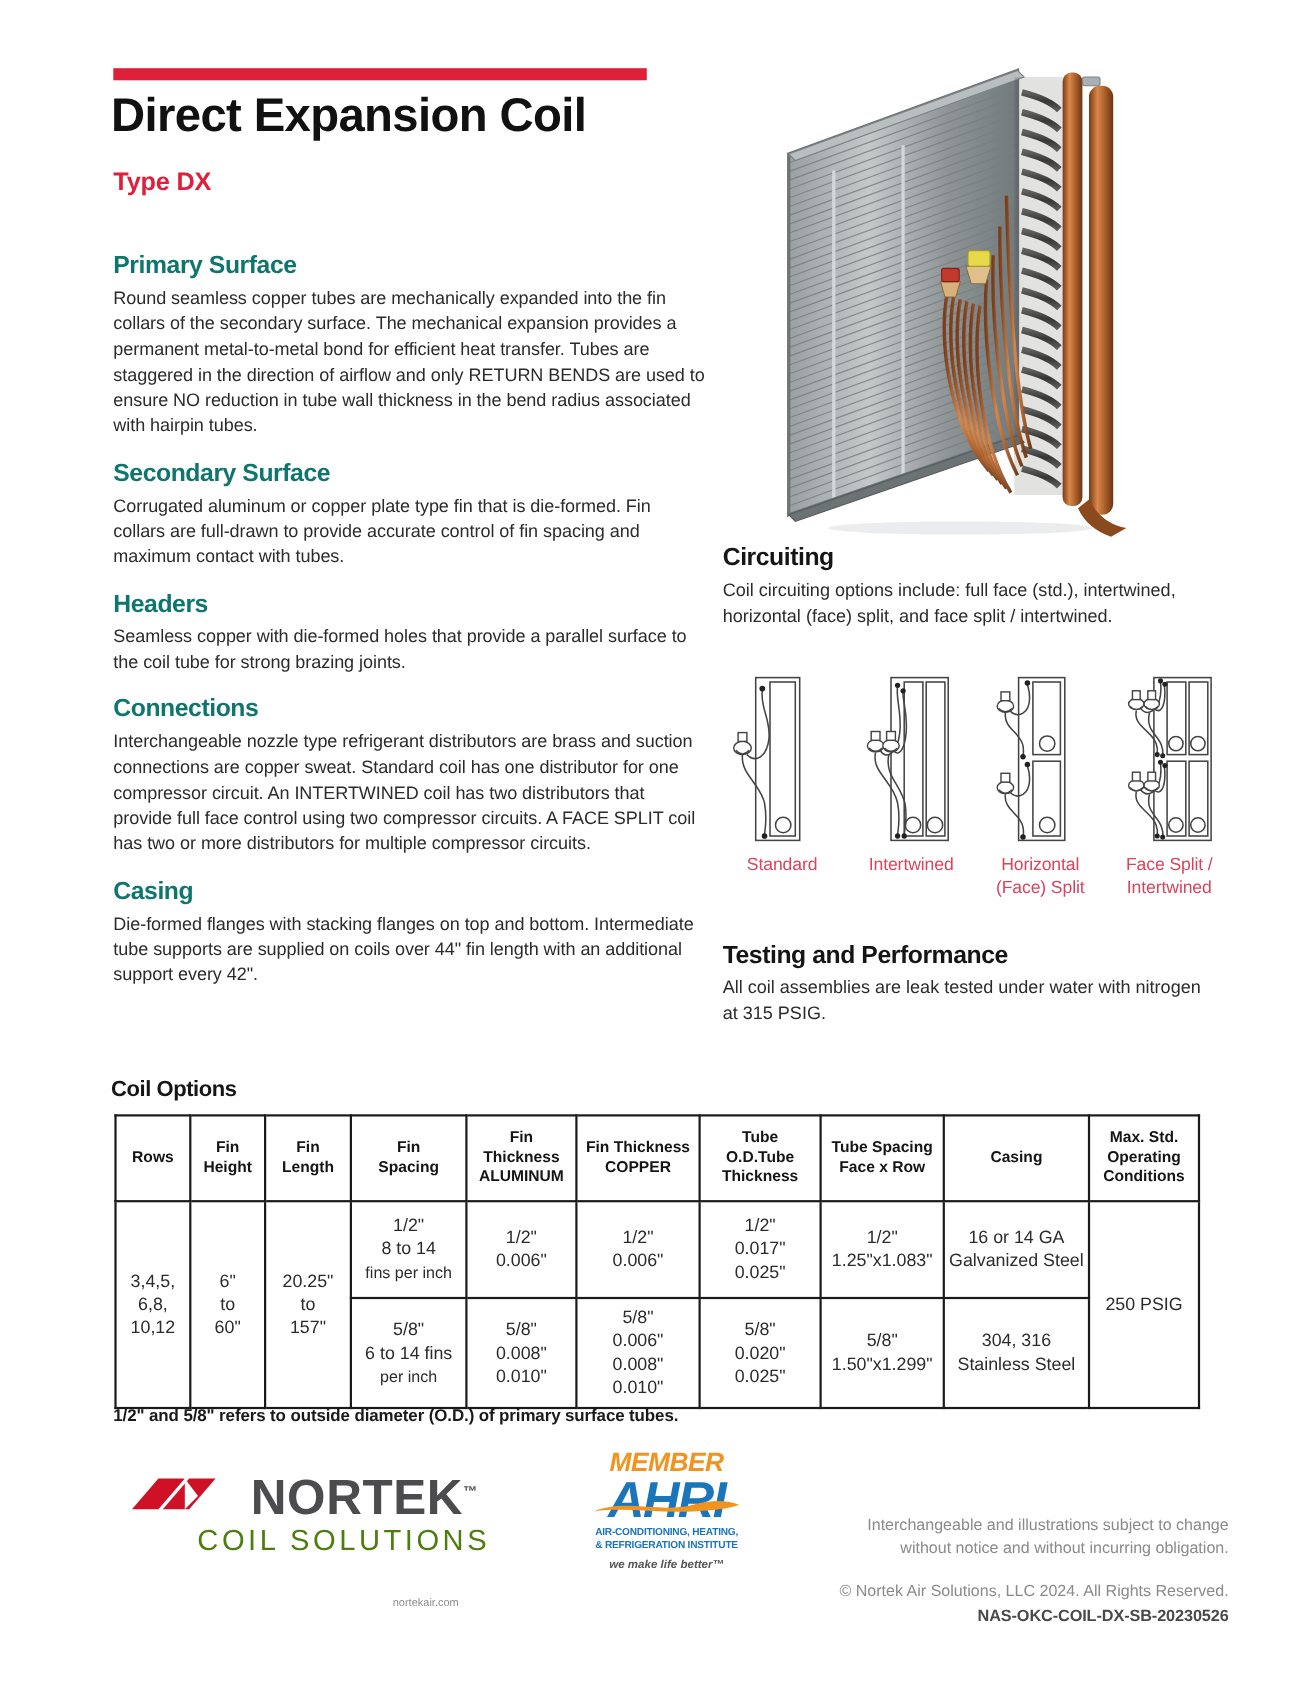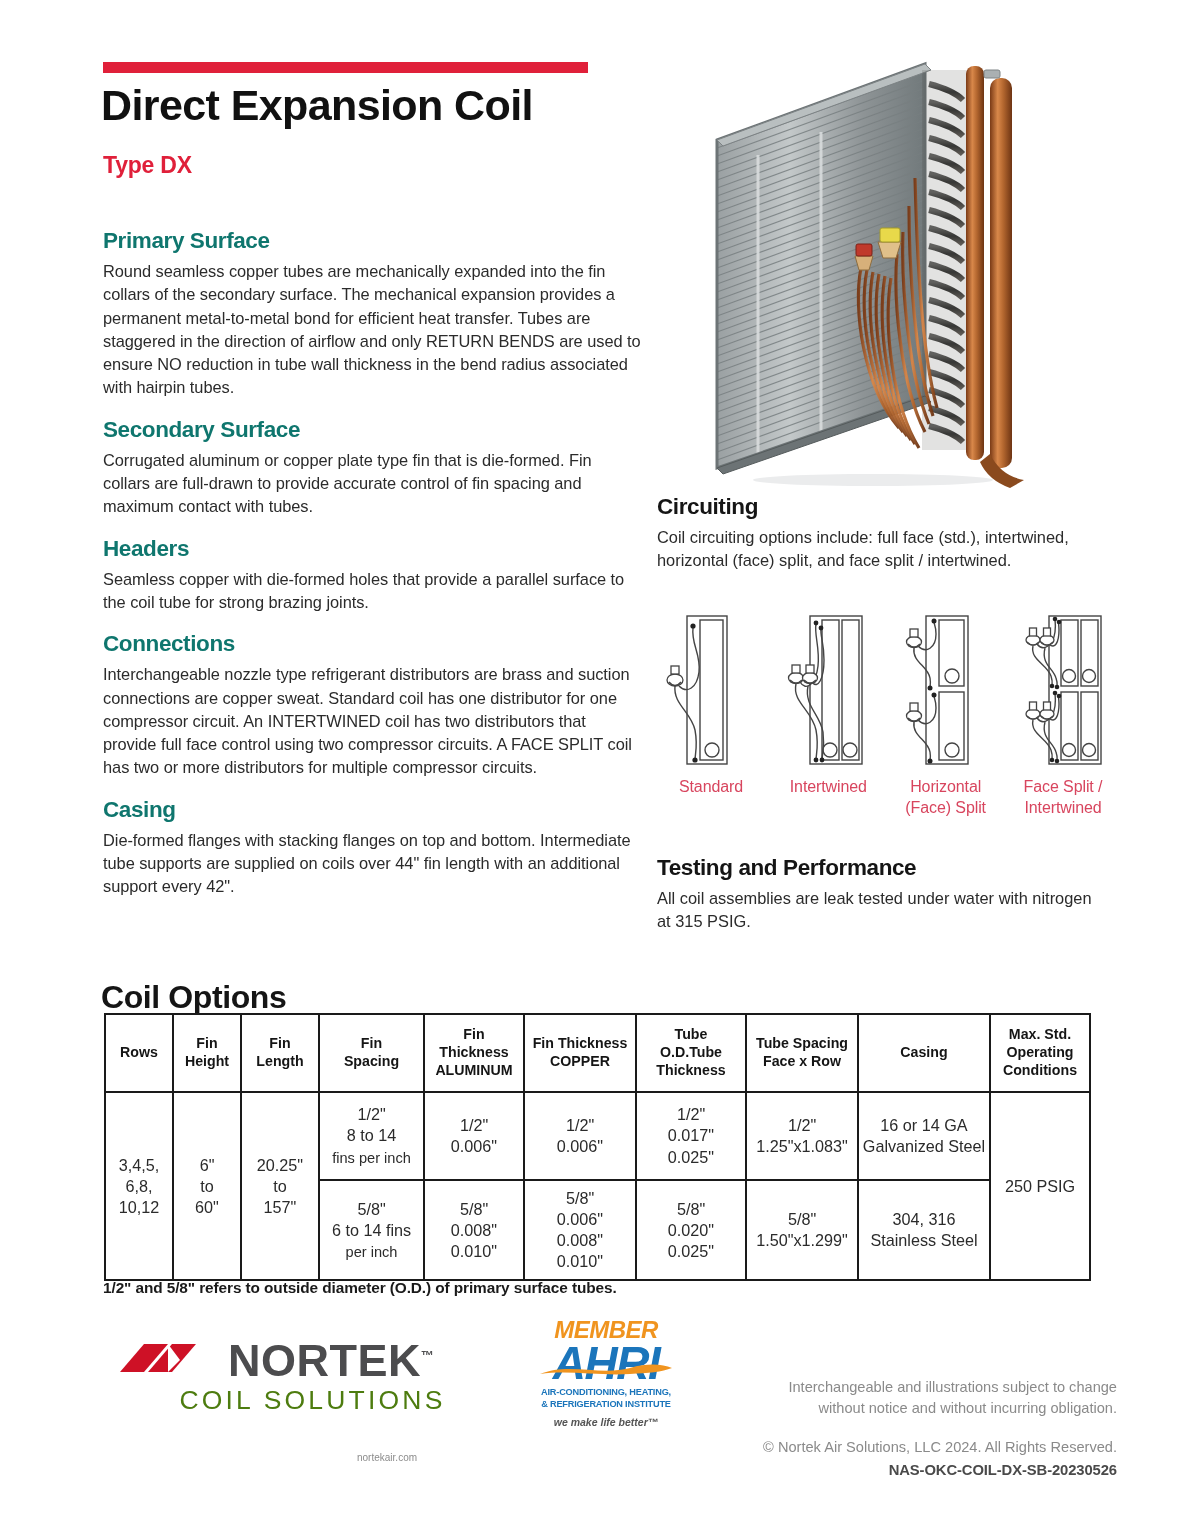--- a/index.html
+++ b/index.html
@@ -116,21 +116,21 @@
     color: #151515;
     letter-spacing: -0.4px;
     margin-bottom: 6px;
   }
   .testing p { font-size: 16.4px; line-height: 1.42; color: #2b2b2b; }
 
   
   .table-title {
     position: absolute;
     left: 101px; top: 979px;
-    font-size: 32px;
+    font-size: 20px;
     font-weight: bold;
     color: #151515;
     letter-spacing: -0.4px;
   }
   table.coil {
     position: absolute;
     left: 104px; top: 1013px;
     width: 985px;
     border-collapse: collapse;
     table-layout: fixed;

